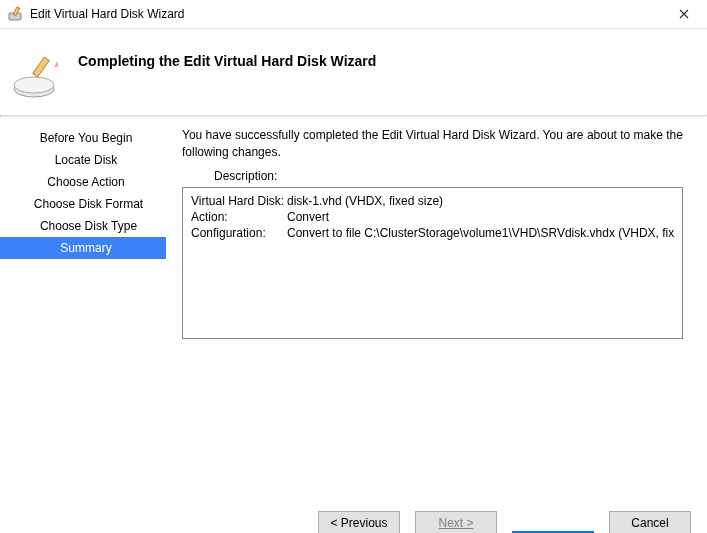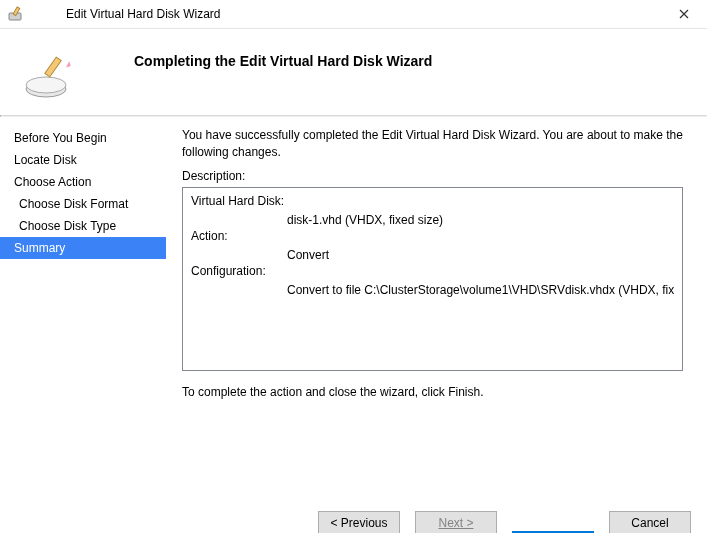--- a/index.html
+++ b/index.html
@@ -12,38 +12,36 @@
     height: 533px;
     overflow: hidden;
     box-sizing: border-box;
   }
   .titlebar {
     display: flex;
     align-items: center;
     height: 28px;
     padding-left: 8px;
     border-bottom: 1px solid #e5e5e5;
-    gap: 36px;
   }
   .titlebar .icon {
     width: 16px; height: 16px;
     margin-right: 6px;
     display:inline-block;
   }
   .titlebar .title { flex: 1; }
   .titlebar .close {
     width: 46px; height: 28px;
     display:flex; align-items:center; justify-content:center;
     font-size:14px;
   }
   .header {
     display: flex;
     align-items: flex-start;
-    padding: 18px 24px 14px 24px;
-    gap: 44px;
+    padding: 18px 24px 14px 12px;
   }
   .header .big-icon {
     width: 48px; height: 48px;
     margin-right: 18px;
     margin-top: 6px;
   }
   .big-icon svg { width: 48px; height: 48px; }
   .header h1 {
     font-size: 14px;
     font-weight: bold;
@@ -53,49 +51,50 @@
     border-top: 1px solid #d9d9d9;
     margin: 0;
   }
   .body {
     display: flex;
     height: 372px;
   }
   .sidebar {
     width: 166px;
     padding-top: 10px;
+    text-align: center;
   }
   .sidebar .step {
     padding: 4px 8px 4px 14px;
     white-space: nowrap;
     cursor: default;
   }
   .sidebar .substep { padding-left: 19px; }
   .sidebar .active {
     background: #3b82f6;
     color: #fff;
   }
   .content {
     flex: 1;
     padding: 10px 24px 10px 16px;
     box-sizing: border-box;
     width: 0;
   }
   .intro { line-height: 1.4; margin-bottom: 8px; }
-  .desc-label { margin-bottom: 4px; }
+  .desc-label { margin-bottom: 4px; margin-left: 32px; }
   .desc-box {
     border: 1px solid #828790;
-    height: 184px;
+    height: 152px;
     padding: 6px 8px;
     overflow: hidden;
     box-sizing: border-box;
   }
   .desc-box .row { display:flex; margin-bottom: 2px; }
   .desc-box .k { width: 96px; flex:none; }
-  .desc-box .v { flex:1; white-space: nowrap; overflow:hidden;margin-top:19px; }
+  .desc-box .v { flex:1; white-space: nowrap; overflow:hidden; }
   .closing { margin-top: 14px; }
   .footer {
     display:flex;
     justify-content:flex-end;
     gap:15px;
     padding: 22px 16px 0 0;
   }
   .footer button {
     width: 82px;
     height: 23px;
@@ -170,21 +169,20 @@
       </div>
       <div class="row">
         <div class="k">Action:</div>
         <div class="v">Convert</div>
       </div>
       <div class="row">
         <div class="k">Configuration:</div>
         <div class="v">Convert to file C:\ClusterStorage\volume1\VHD\SRVdisk.vhdx (VHDX, fixed size)</div>
       </div>
     </div>
-    <div class="closing">To complete the action and close the wizard, click Finish.</div>
   </div>
 </div>
 
 <div class="footer">
   <button>&lt; Previous</button>
   <button disabled="">Next &gt;</button>
   <button class="primary">Finish</button>
   <button>Cancel</button>
 </div>
 

